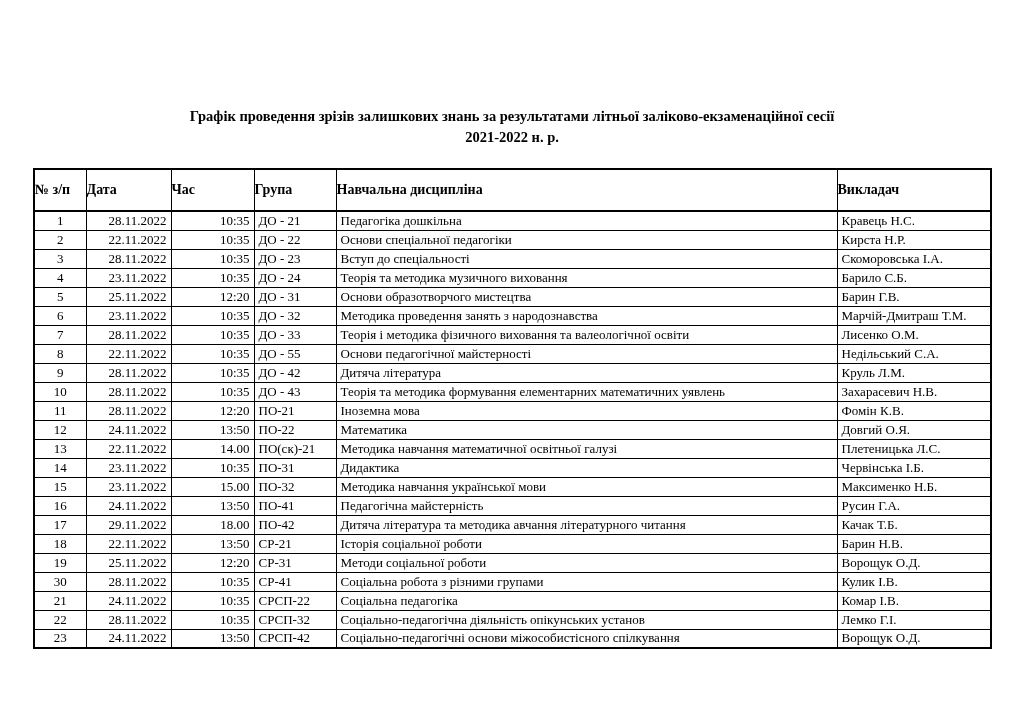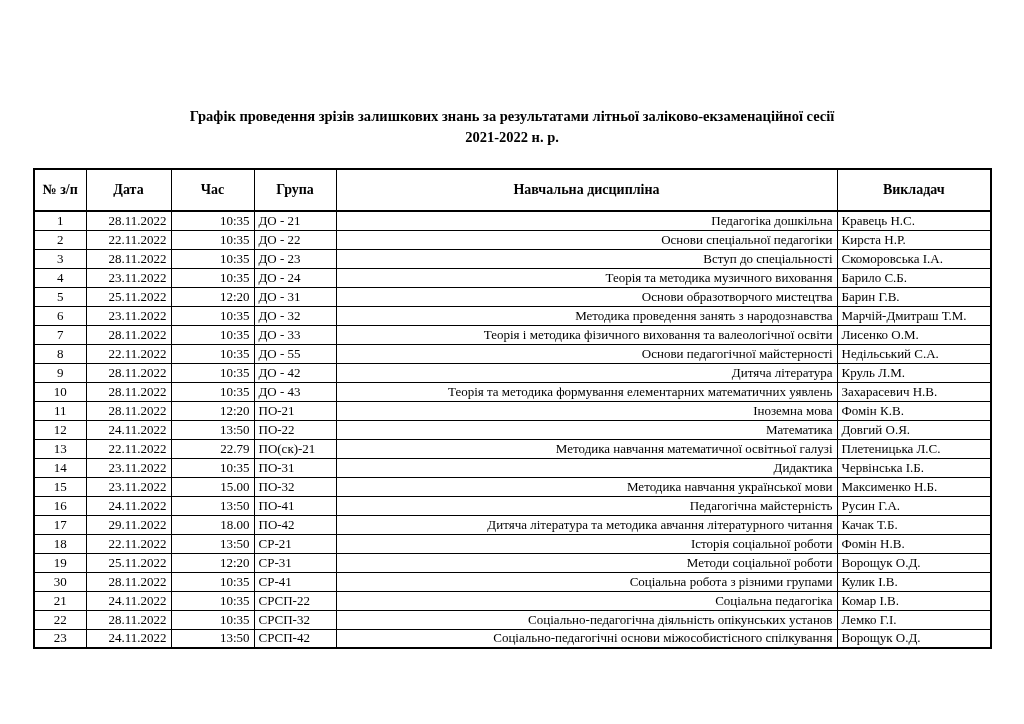--- a/index.html
+++ b/index.html
@@ -32,38 +32,38 @@
     border-collapse: collapse;
     table-layout: fixed;
     border: 2px solid #000;
   }
   table.schedule th {
     border: 1px solid #000;
     border-bottom: 2px solid #000;
     height: 42px;
     font-size: 14px;
     font-weight: bold;
-    text-align: center;
+    text-align: left;
     vertical-align: middle;
-    padding: 0 6px;
+    padding: 0 0;
   }
   table.schedule td {
     border: 1px solid #000;
     height: 19px;
     font-size: 13px;
     vertical-align: middle;
     padding: 0 4px;
     white-space: nowrap;
     overflow: hidden;
   }
   td.c-num   { text-align: center; }
   td.c-date  { text-align: right; padding-right: 7px; }
   td.c-time  { text-align: right; padding-right: 5px; margin-left: 33px; }
   td.c-group { text-align: left; }
-  td.c-disc  { text-align: right; }
+  td.c-disc  { text-align: left; }
   td.c-teach { text-align: left; }
 </style>
 </head>
 <body>
 
 <div class="page">
 
   <div class="doc-title">
     <div>Графік проведення зрізів залишкових знань за результатами літньої заліково-екзаменаційної сесії</div>
     <div>2021-2022 н. р.</div>
@@ -181,21 +181,21 @@
           <td class="c-num">12</td>
           <td class="c-date">24.11.2022</td>
           <td class="c-time">13:50</td>
           <td class="c-group">ПО-22</td>
           <td class="c-disc">Математика</td>
           <td class="c-teach">Довгий О.Я.</td>
         </tr>
         <tr>
           <td class="c-num">13</td>
           <td class="c-date">22.11.2022</td>
-          <td class="c-time">22.79</td>
+          <td class="c-time">14.00</td>
           <td class="c-group">ПО(ск)-21</td>
           <td class="c-disc">Методика навчання математичної освітньої галузі</td>
           <td class="c-teach">Плетеницька Л.С.</td>
         </tr>
         <tr>
           <td class="c-num">14</td>
           <td class="c-date">23.11.2022</td>
           <td class="c-time">10:35</td>
           <td class="c-group">ПО-31</td>
           <td class="c-disc">Дидактика</td>
@@ -224,21 +224,21 @@
           <td class="c-group">ПО-42</td>
           <td class="c-disc">Дитяча література та методика авчання літературного читання</td>
           <td class="c-teach">Качак Т.Б.</td>
         </tr>
         <tr>
           <td class="c-num">18</td>
           <td class="c-date">22.11.2022</td>
           <td class="c-time">13:50</td>
           <td class="c-group">СР-21</td>
           <td class="c-disc">Історія соціальної роботи</td>
-          <td class="c-teach">Фомін Н.В.</td>
+          <td class="c-teach">Барин Н.В.</td>
         </tr>
         <tr>
           <td class="c-num">19</td>
           <td class="c-date">25.11.2022</td>
           <td class="c-time">12:20</td>
           <td class="c-group">СР-31</td>
           <td class="c-disc">Методи соціальної роботи</td>
           <td class="c-teach">Ворощук О.Д.</td>
         </tr>
         <tr>

